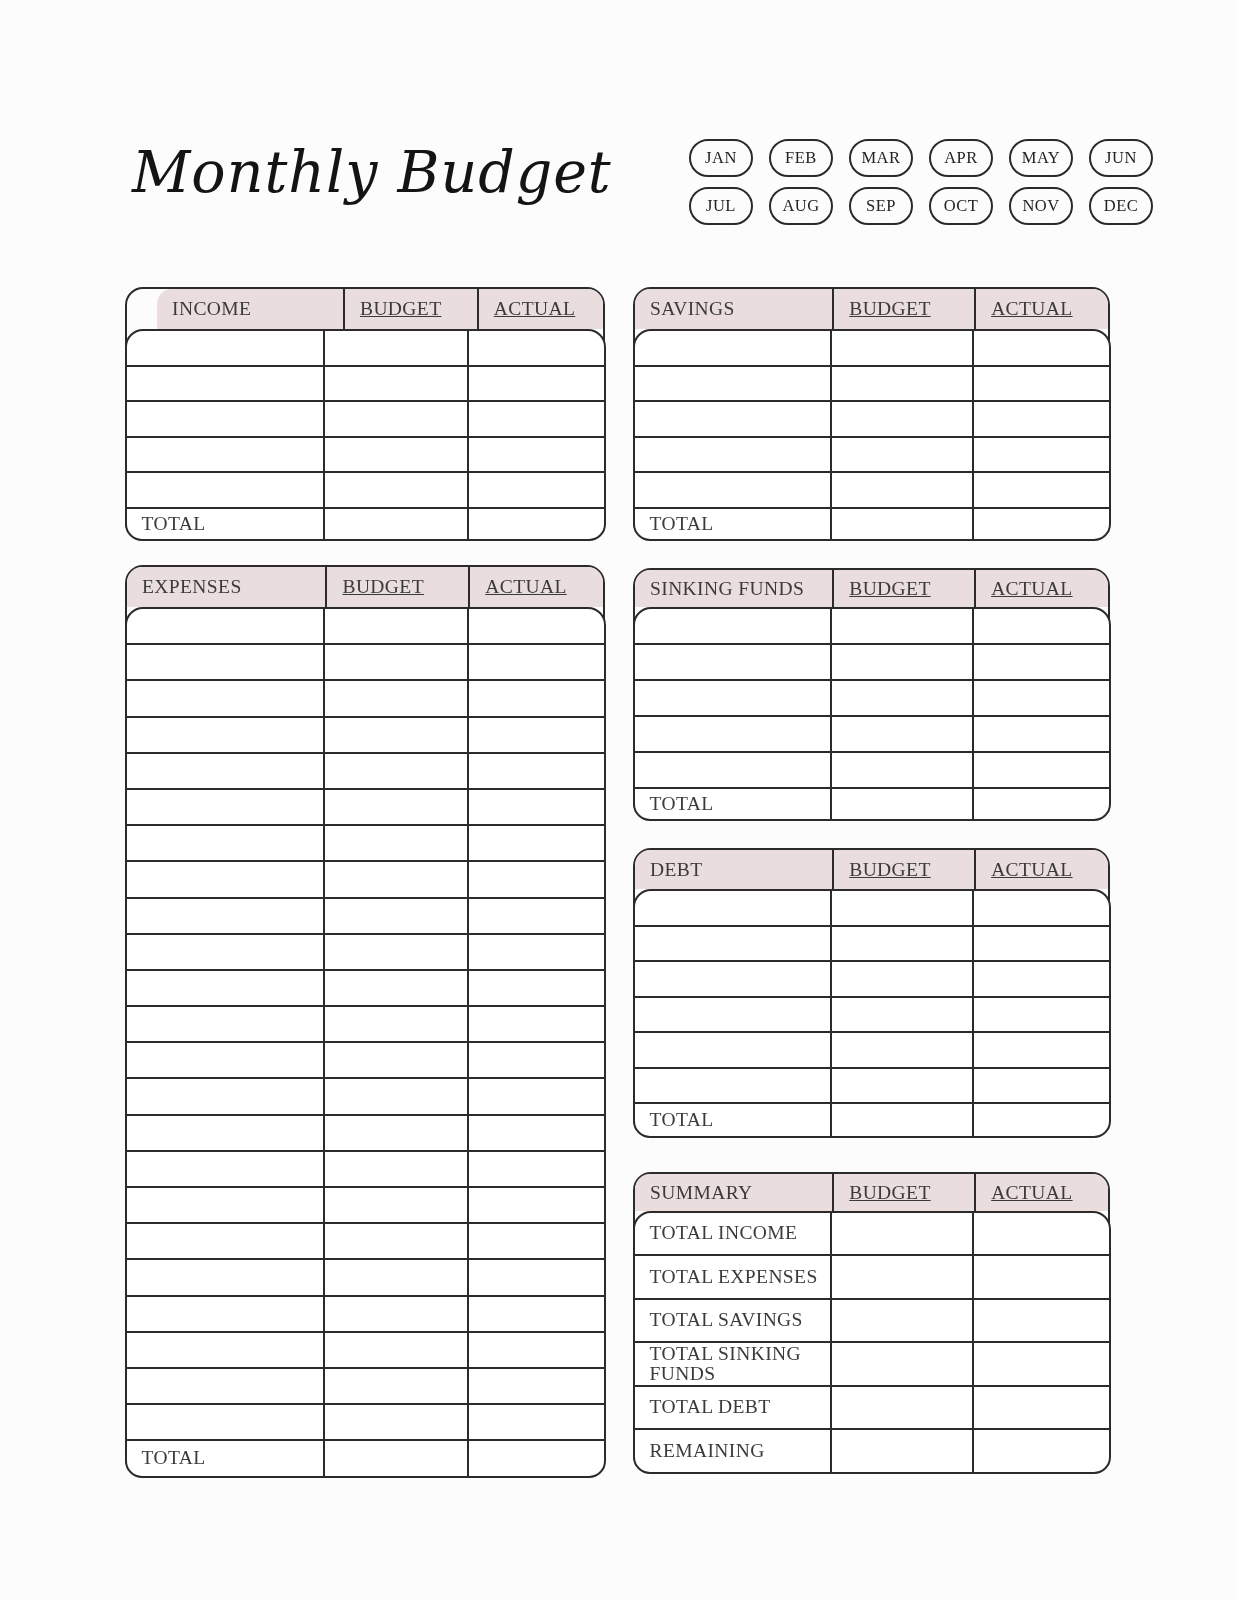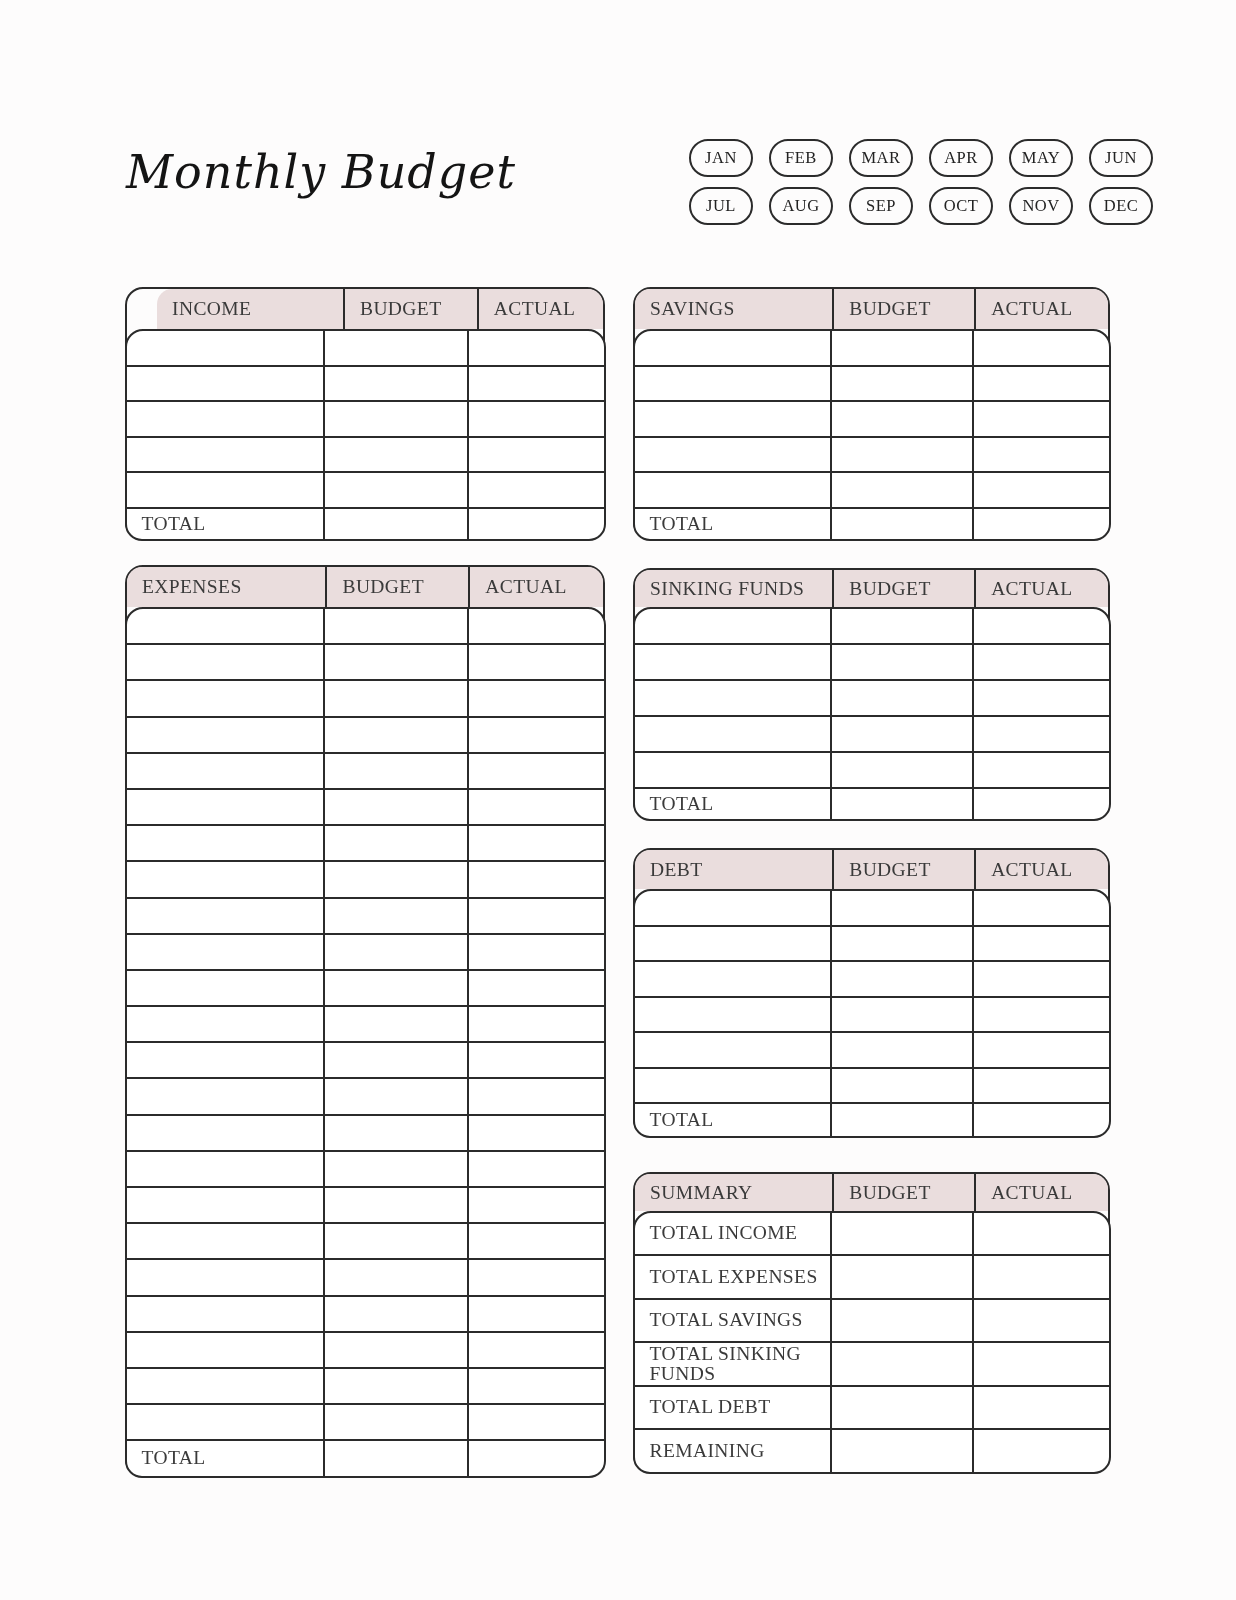--- a/index.html
+++ b/index.html
@@ -10,23 +10,23 @@
     --bg:#fdfcfc;
   }
   body { background:#e9e9e9; }
   .page {
     position:relative; width:1236px; height:1600px; background:var(--bg);
     font-family:"Liberation Serif", serif; overflow:hidden; margin:0 auto;
   }
 
   
   .title {
-    position:absolute; left:126px; top:112px; width:530px; height:120px;
+    position:absolute; left:132px; top:112px; width:530px; height:120px;
     font-family:"DejaVu Serif", serif; font-style:italic; font-weight:normal;
-    font-size:46px; color:#141414; letter-spacing:1px; white-space:nowrap;
+    font-size:57px; color:#141414; letter-spacing:1px; white-space:nowrap;
     display:flex; align-items:center;
   }
 
   
   .months { position:absolute; left:689px; top:139px; display:flex; flex-direction:column; gap:10px; }
   .month-row { display:flex; gap:16px; }
   .pill {
     width:64px; height:38px; box-sizing:border-box;
     border:2.2px solid var(--line); border-radius:19px; background:transparent;
     display:flex; align-items:center; justify-content:center;
@@ -42,21 +42,21 @@
   .thead {
     display:flex; height:var(--headh); box-sizing:border-box;
     background:var(--pink); border-radius:15px 15px 0 0;
   }
   .th {
     display:flex; align-items:center; box-sizing:border-box;
     padding-left:15px; font-size:19.5px; letter-spacing:0.4px; color:var(--ink);
     white-space:nowrap; overflow:hidden;
   }
   .c1 { width:41.7%; } .c2 { width:30%; } .c3 { flex:1; }
-  .th + .th { border-left:2.5px solid var(--line); }
+  .th + .th { border-left:2.5px solid var(--line);text-decoration:underline; }
 
   .tbody {
     position:absolute; top:var(--headh); left:-2.5px; right:-2.5px; bottom:-2.5px;
     box-sizing:border-box; background:#ffffff;
     border:2.5px solid var(--line); border-radius:18px 18px 17px 17px;
     display:flex; flex-direction:column; overflow:hidden;
   }
   .row { display:flex; flex:none; height:var(--rowh); box-sizing:border-box; border-bottom:2.5px solid var(--line); }
   .cell { box-sizing:border-box; }
   .cell.c1 { border-right:2.5px solid var(--line); }

